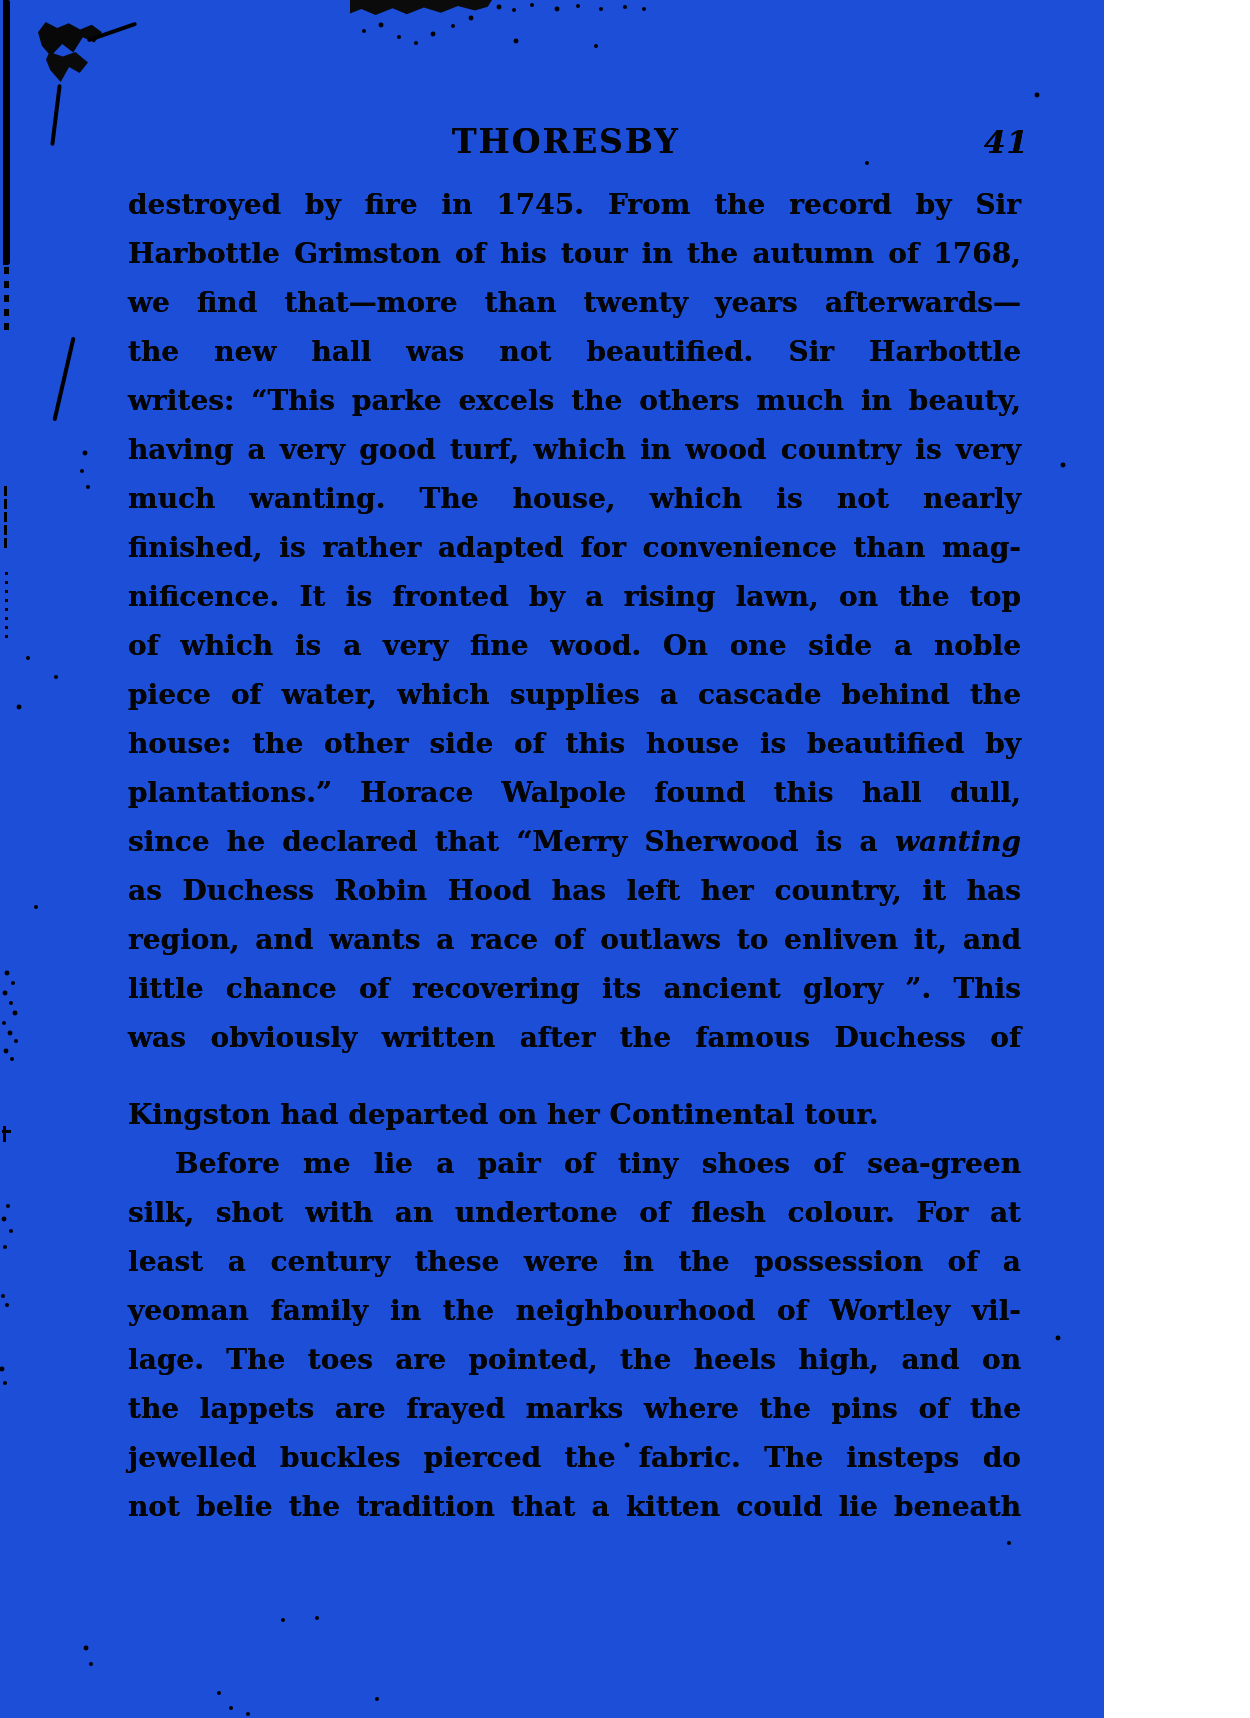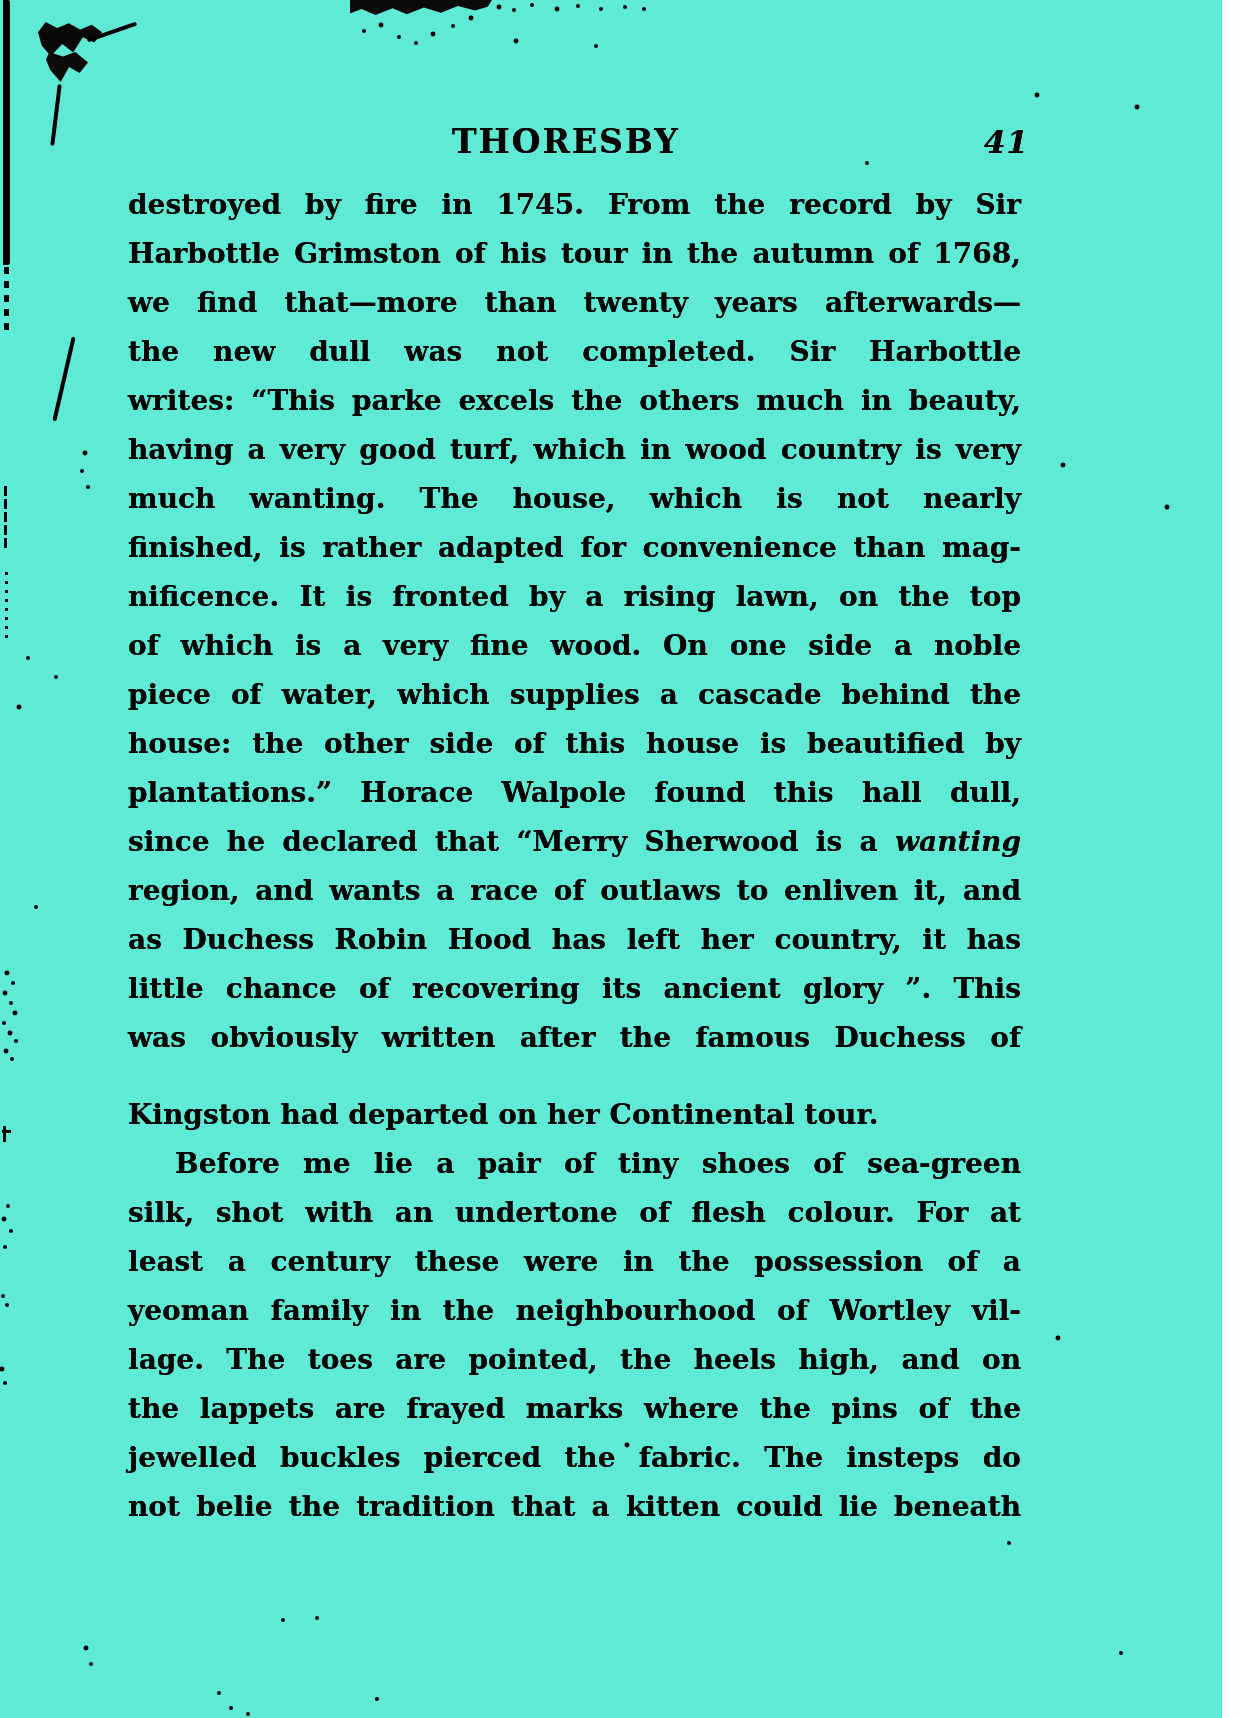--- a/index.html
+++ b/index.html
@@ -1,20 +1,20 @@
 <!DOCTYPE html>
 <html><head>
 <meta charset="utf-8">
 <style>
   html, body { margin: 0; padding: 0; background: #ffffff; }
   .page {
     position: relative;
-    width: 1222px;
+    width: 1104px;
     height: 1718px;
-    background: #5eead4;
+    background: #1d4ed8;
     overflow: hidden;
     font-family: "DejaVu Serif", "Liberation Serif", serif;
     color: #050505;
   }
 
   
   .running-head { position: absolute; top: 0; left: 0; width: 100%; height: 180px; }
   .running-head .title {
     position: absolute; left: 452px; top: 122px;
     font-size: 33px; font-weight: 700; letter-spacing: 2px;
@@ -127,33 +127,33 @@
 
   <header class="running-head">
     <span class="title">THORESBY</span>
     <span class="pageno">41</span>
   </header>
 
   <main class="textblock" id="textblock">
       <div class="line"><span>destroyed by fire in 1745.  From the record by Sir</span></div>
       <div class="line"><span>Harbottle Grimston of his tour in the autumn of 1768,</span></div>
       <div class="line"><span>we find that—more than twenty years afterwards—</span></div>
-      <div class="line"><span>the new dull was not completed.  Sir Harbottle</span></div>
+      <div class="line"><span>the new hall was not beautified.  Sir Harbottle</span></div>
       <div class="line"><span>writes: “This parke excels the others much in beauty,</span></div>
       <div class="line"><span>having a very good turf, which in wood country is very</span></div>
       <div class="line"><span>much wanting.  The house, which is not nearly</span></div>
       <div class="line"><span>finished, is rather adapted for convenience than mag-</span></div>
       <div class="line"><span>nificence.  It is fronted by a rising lawn, on the top</span></div>
       <div class="line"><span>of which is a very fine wood.  On one side a noble</span></div>
       <div class="line"><span>piece of water, which supplies a cascade behind the</span></div>
       <div class="line"><span>house: the other side of this house is beautified by</span></div>
       <div class="line"><span>plantations.”  Horace Walpole found this hall dull,</span></div>
       <div class="line"><span>since he declared that “Merry Sherwood is a </span><em>wanting</em></div>
+      <div class="line"><span>as Duchess Robin Hood has left her country, it has</span></div>
       <div class="line"><span>region, and wants a race of outlaws to enliven it, and</span></div>
-      <div class="line"><span>as Duchess Robin Hood has left her country, it has</span></div>
       <div class="line"><span>little chance of recovering its ancient glory ”.  This</span></div>
       <div class="line"><span>was obviously written after the famous Duchess of</span></div>
       <div class="line flush"><span>Kingston had departed on her Continental tour.</span></div>
       <div class="line indent"><span>Before me lie a pair of tiny shoes of sea-green</span></div>
       <div class="line"><span>silk, shot with an undertone of flesh colour.  For at</span></div>
       <div class="line"><span>least a century these were in the possession of a</span></div>
       <div class="line"><span>yeoman family in the neighbourhood of Wortley vil-</span></div>
       <div class="line"><span>lage.  The toes are pointed, the heels high, and on</span></div>
       <div class="line"><span>the lappets are frayed marks where the pins of the</span></div>
       <div class="line"><span>jewelled buckles pierced the fabric.  The insteps do</span></div>

